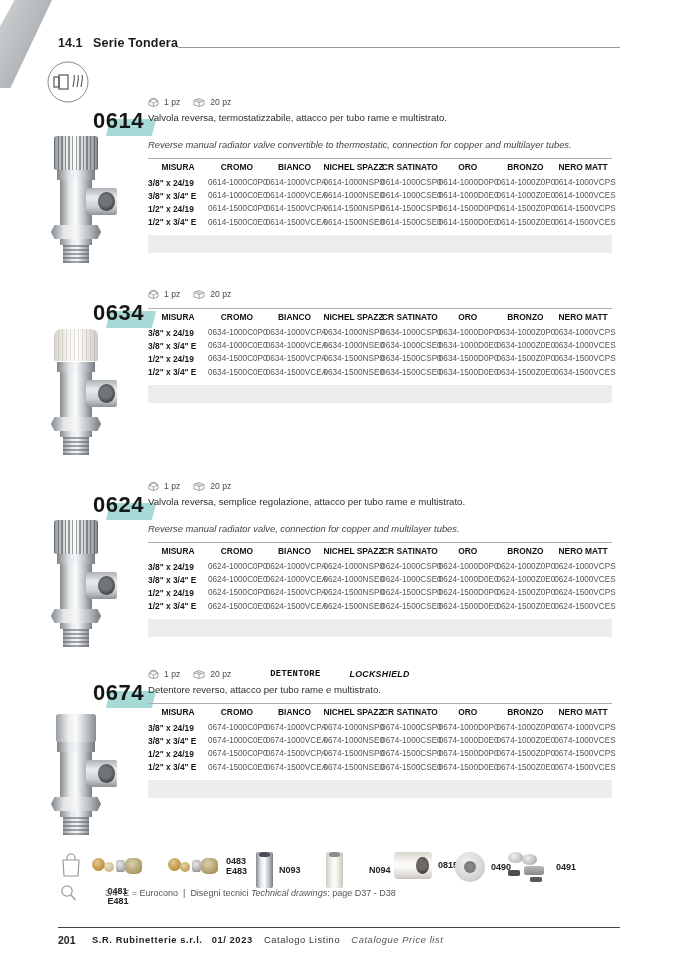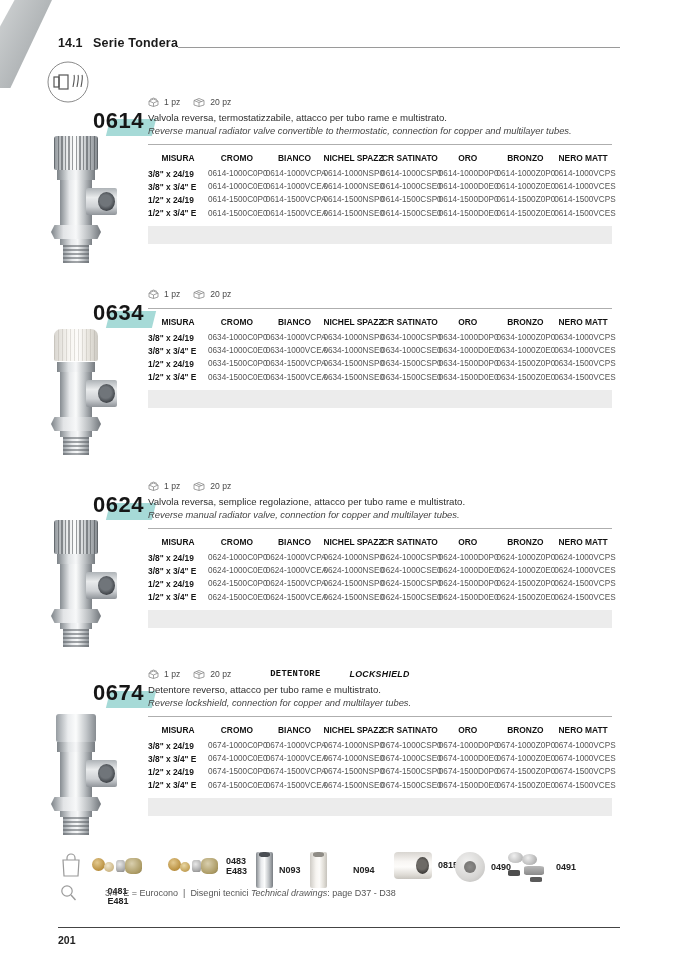--- a/index.html
+++ b/index.html
@@ -26,24 +26,24 @@
   .code-hl{position:absolute;left:15px;top:11px;width:46px;height:17px;background:#a6dad7;
            transform:skewX(-14deg);}
   .code{position:absolute;left:0;top:0;font-size:22px;font-weight:bold;letter-spacing:.5px;color:#161616;}
   .content{position:absolute;left:148px;top:0;width:464px;}
   .pack-row{display:flex;align-items:center;gap:5px;font-size:8.6px;color:#4a4a4a;height:12px;}
   .pack-row svg{flex:0 0 auto;}
   .pack-label{margin-right:8px;}
   .extra-it{font-weight:bold;color:#111;margin-left:26px;letter-spacing:.3px;font-size:8.8px;font-family:Liberation Mono, monospace;}
   .extra-en{font-weight:bold;font-style:italic;color:#111;margin-left:24px;letter-spacing:.3px;font-size:8.8px;}
   .desc-it{margin-top:4px;font-size:9.6px;color:#2e2e2e;}
-  .desc-en{margin-top:2px;font-size:9.4px;font-style:italic;color:#444;}
+  .desc-en{margin-top:16px;font-size:9.4px;font-style:italic;color:#444;}
   .rule{margin-top:8px;border-top:1px solid #aeaeae;}
 
-  table.codes{margin-top:5px;border-collapse:collapse;table-layout:fixed;width:464px;}
+  table.codes{border-collapse:collapse;table-layout:fixed;width:464px;}
   table.codes th{font-size:8.4px;font-weight:bold;color:#111;text-align:center;padding:3px 0 4px;white-space:nowrap;}
   table.codes td{font-size:8.2px;color:#555;text-align:center;padding:1.6px 0;white-space:nowrap;}
   table.codes td.c-misura{font-weight:bold;color:#161616;text-align:left;font-size:8.4px;}
   table.codes col.c0{width:60px;}
   .band{margin-top:6px;width:464px;height:18px;background:#ececec;}
 
   
   .valve{position:absolute;left:24px;top:40px;width:106px;height:132px;}
   .valve div{position:absolute;}
   .v-cap{left:30px;top:0;width:44px;height:34px;border-radius:3px 3px 2px 2px;
@@ -443,21 +443,20 @@
           </svg>
         <span class="pack-label">1 pz</span>
         <svg width="12" height="10" viewBox="0 0 12 10">
             <path d="M1 3.5 L6 1.5 L11 3.5 L11 8 L6 9.5 L1 8 Z M1 3.5 L6 5.5 L11 3.5 M6 5.5 V9.5 M3.5 2.6 L8.5 4.6" fill="none" stroke="#8a8a8a" stroke-width=".8"></path>
           </svg>
         <span class="pack-label">20 pz</span>
         <span class="extra-it">DETENTORE</span>
         <span class="extra-en">LOCKSHIELD</span>
       </div>
       <div class="desc-it">Detentore reverso, attacco per tubo rame e multistrato.</div>
-      <div class="desc-en">Reverse lockshield, connection for copper and multilayer tubes.</div>
       <div class="rule"></div>
       <table class="codes">
         <colgroup>
             <col class="c0">
             <col>
             <col>
             <col>
             <col>
             <col>
             <col>
@@ -550,21 +549,21 @@
       <span class="acc-label">
         <span>0483</span><br><span>E483</span>
       </span>
     </div>
 
     <div class="acc-item" style="left:256px;">
       <span class="gfx cyl-chrome"></span>
       <span class="acc-label">N093</span>
     </div>
 
-    <div class="acc-item" style="left:310px;gap:26px;">
+    <div class="acc-item" style="left:326px;gap:26px;">
       <span class="gfx cyl-white"></span>
       <span class="acc-label">N094</span>
     </div>
 
     <div class="acc-item" style="left:394px;">
       <span class="gfx roll-white"></span>
       <span class="acc-label">0815</span>
     </div>
 
     <div class="acc-item" style="left:455px;">
@@ -590,14 +589,20 @@
       <line x1="11" y1="11" x2="15.5" y2="16" stroke="#9a9a9a" stroke-width="1.4"></line>
     </svg>
     <span class="note-text" style="margin-left:18px;">
       <span>3/4" E = Eurocono</span>&nbsp;&nbsp;<span>|</span>&nbsp;&nbsp;<span>Disegni tecnici</span>
       <span class="it-en">Technical drawings</span><span>: page D37 - D38</span>
     </span>
   </div>
 
   <div class="f-line"></div>
   <div class="f-page">201</div>
+  <div class="f-text">
+    <b>S.R. Rubinetterie s.r.l.</b>
+    <b style="margin-left:6px;">01/ 2023</b>
+    <span class="cat">Catalogo Listino</span>
+    <span class="cat-en">Catalogue Price list</span>
+  </div>
 
 </div>
 
 </body></html>

